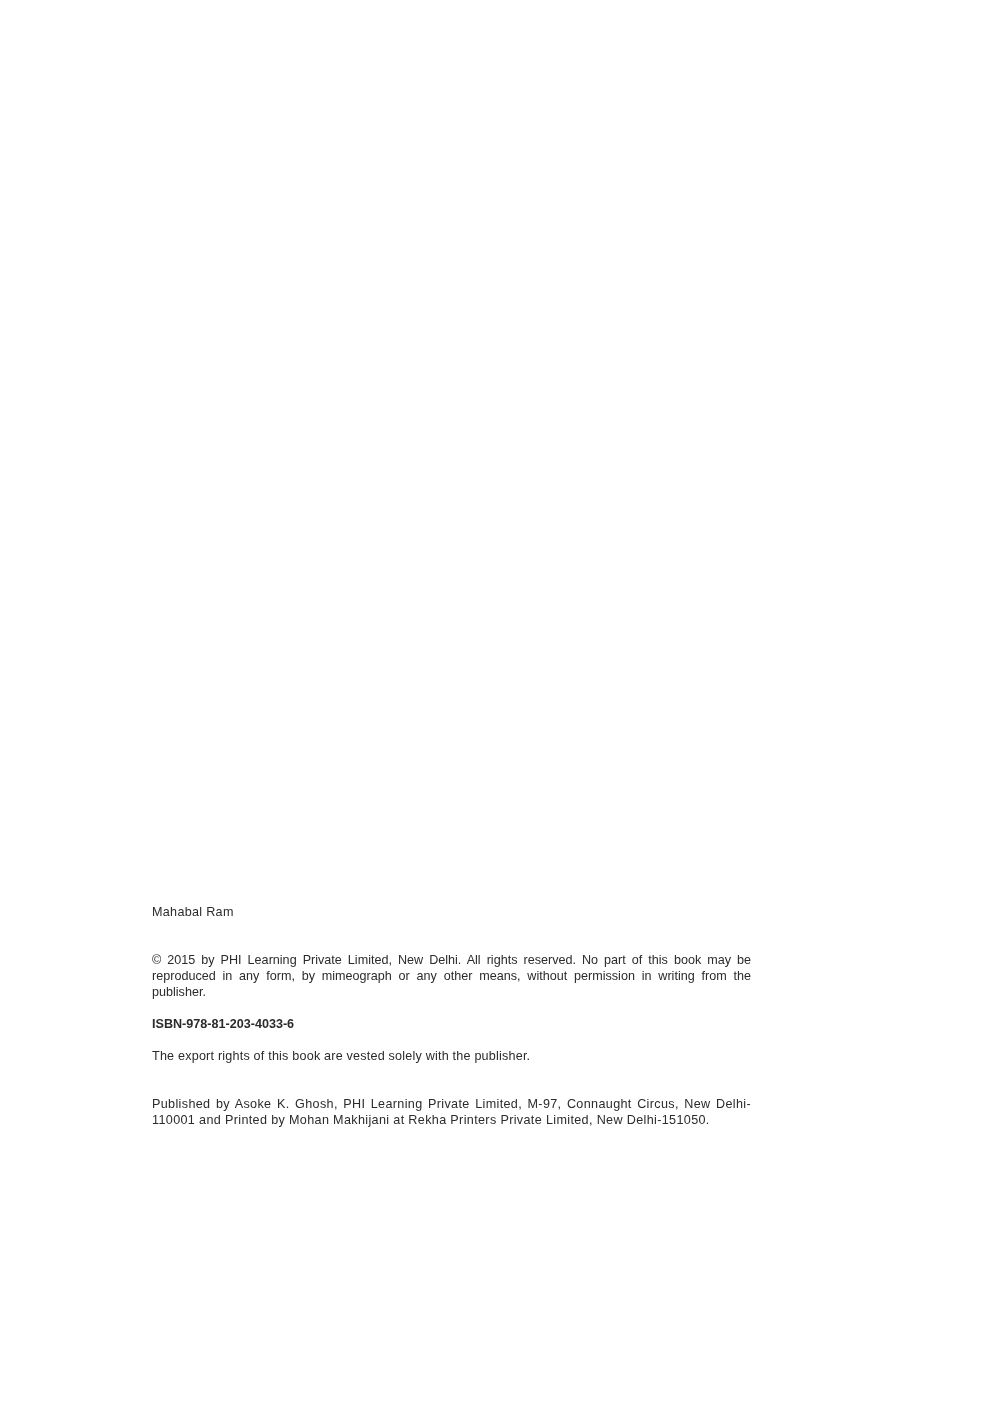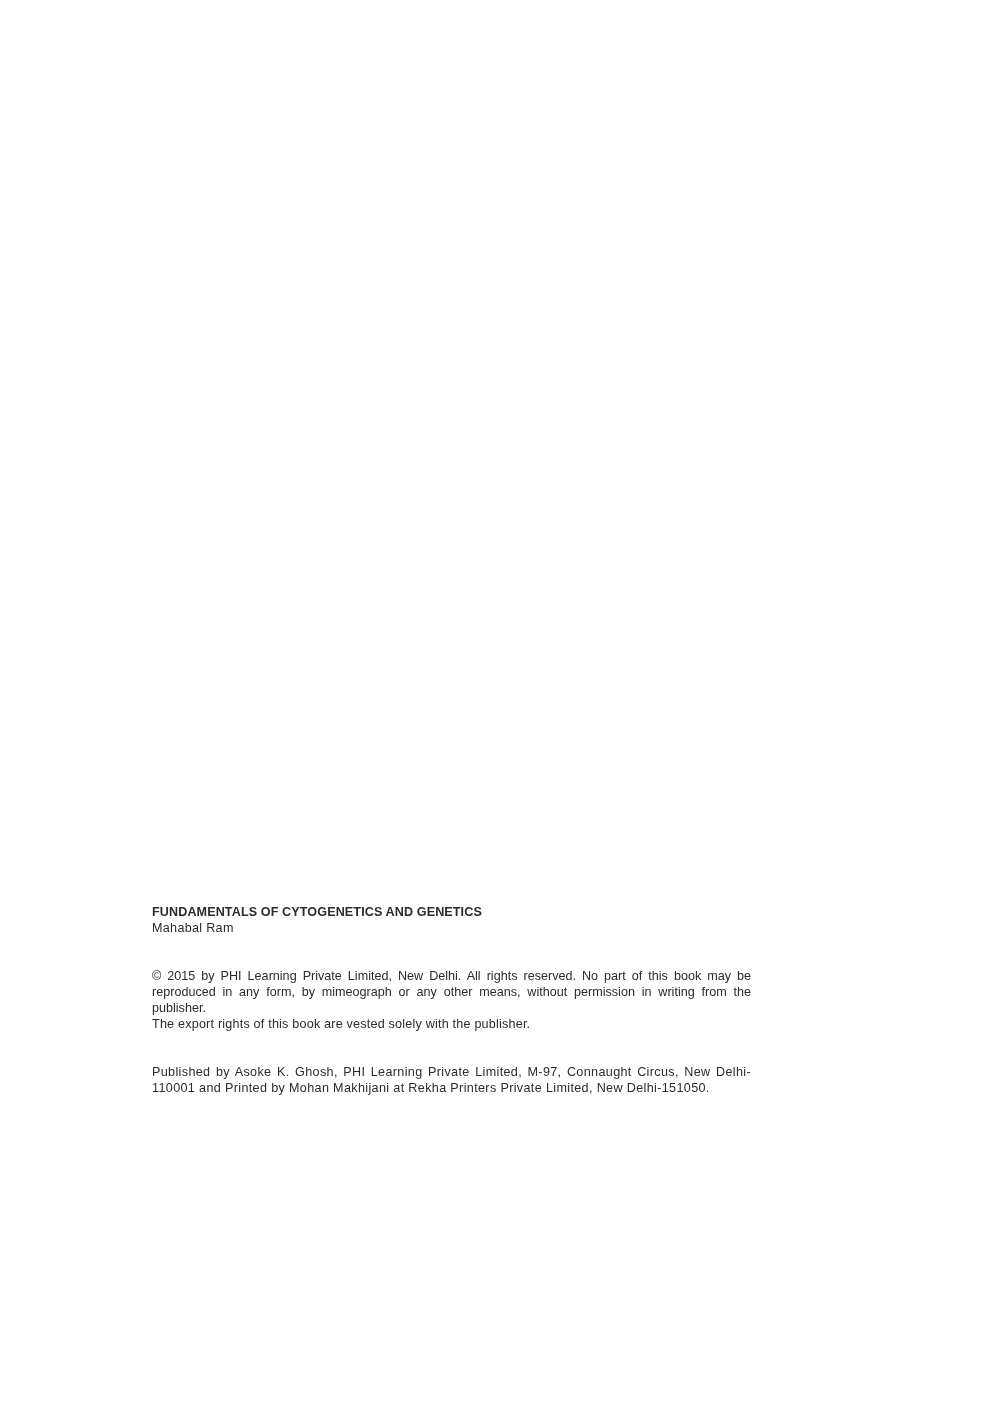--- a/index.html
+++ b/index.html
@@ -31,25 +31,25 @@
     .author {
       margin: 0;
       letter-spacing: 0.3px;
     }
     .para {
       margin: 0;
       text-align: justify;
     }
     .copyright { margin-top: 32px; }
     .isbn { margin-top: 16px; font-weight: bold; }
-    .export { margin-top: 0; letter-spacing: 0.2px; }
+    .export { margin-top: 16px; letter-spacing: 0.2px; }
     .published { margin-top: 32px; letter-spacing: 0.35px; text-align: justify; text-align-last: left; }
   </style>
 </head>
 <body>
 
 <div class="imprint">
-  <p class="title">FUNDAMENTALS OF CYTOGENETICS AND GENETICS</p>
   <p class="author">Mahabal Ram</p>
   <p class="para copyright">© 2015 by PHI Learning Private Limited, New Delhi. All rights reserved. No part of this book may be reproduced in any form, by mimeograph or any other means, without permission in writing from the publisher.</p>
+  <p class="para isbn">ISBN-978-81-203-4033-6</p>
   <p class="para export">The export rights of this book are vested solely with the publisher.</p>
   <p class="para published">Published by Asoke K. Ghosh, PHI Learning Private Limited, M-97, Connaught Circus, New Delhi-110001 and Printed by Mohan Makhijani at Rekha Printers Private Limited, New Delhi-151050.</p>
 </div>
 
 </body></html>

